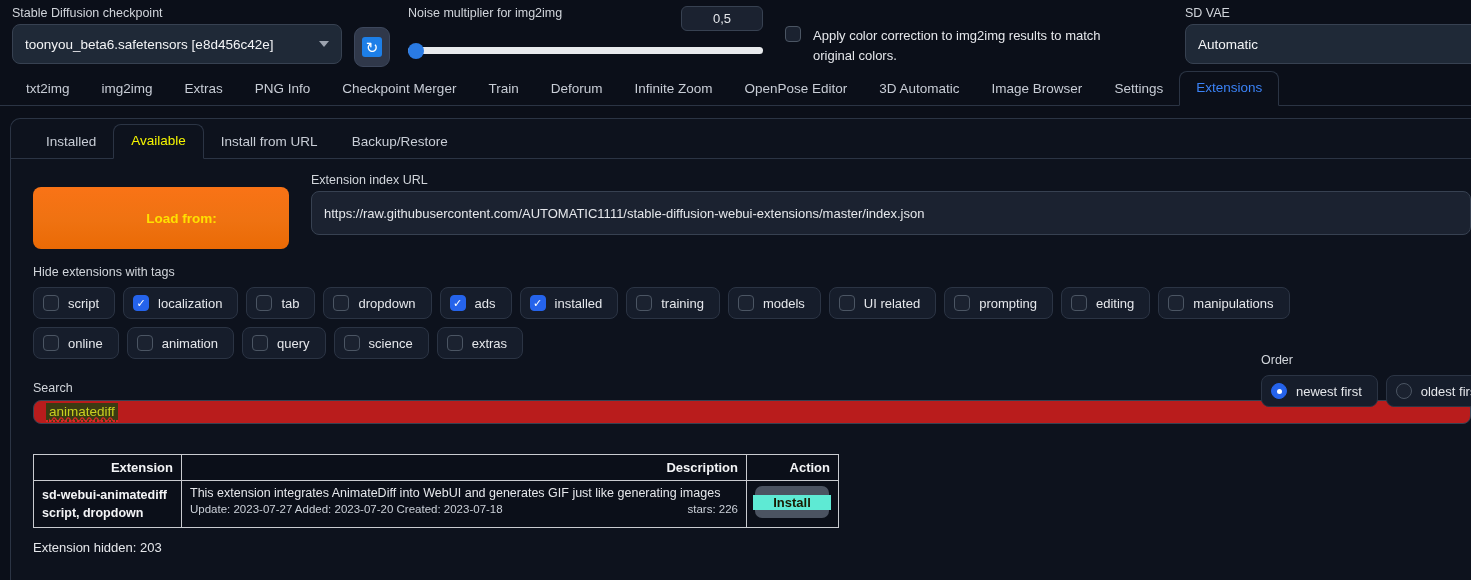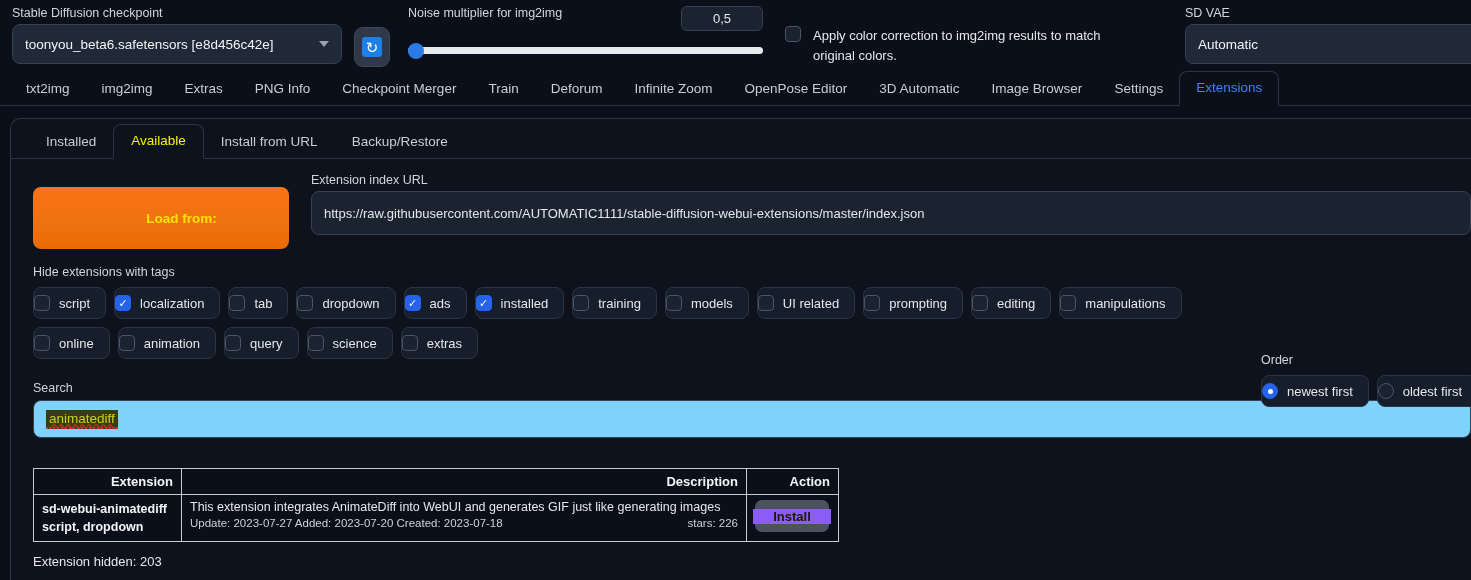--- a/index.html
+++ b/index.html
@@ -126,39 +126,39 @@
     border-radius: 8px; display: flex; align-items: center;
     padding: 0 12px; font-size: 13px; color: #e5e7eb;
     white-space: nowrap; overflow: hidden;
   }
 
   .tagsec { margin-top: 16px; }
   .tagrow { display: flex; gap: 8px; margin-top: 8px; flex-wrap: nowrap; }
   .pill {
     height: 32px; border-radius: 8px; background: #161d2b;
     border: 1px solid #2b3444; display: flex; align-items: center;
-    gap: 9px; padding: 0 15px 0 0; font-size: 13px; color: #e5e7eb;
+    gap: 9px; padding: 0 15px 0 9px; font-size: 13px; color: #e5e7eb;
     cursor: pointer; white-space: nowrap; flex: none;
   }
   .radio {
     width: 16px; height: 16px; border-radius: 50%;
     border: 1px solid #4b5563; background: #1b2230; flex: none;
     display: flex; align-items: center; justify-content: center;
   }
   .radio.on { background: #2563eb; border-color: #2563eb; }
   .radio.on::after { content:''; width:5px; height:5px; border-radius:50%; background:#fff; }
 
   .order-block {
     position: absolute; right: 0; top: 234px; width: 210px; overflow: hidden;
   }
   .order-block .tagrow { margin-top: 8px; }
 
   .searchsec { margin-top: 22px; padding-right: 0; }
   .search-input {
-    height: 38px; background: #7dd3fc; border: 1px solid #374151;
+    height: 24px; background: #b91c1c; border: 1px solid #374151;
     border-radius: 8px; display: flex; align-items: center;
     padding: 8px 12px; margin-top: 5px; margin-right: 0;
   }
   .sq {
     background: #3b3b12; color: #c9d11f; font-size: 13.5px;
     padding: 1px 3px; border-bottom: 2px dotted #dc2626;
     text-decoration: underline wavy #dc2626; text-decoration-skip-ink: none;
   }
 
   table.ext {
@@ -181,21 +181,21 @@
     display: flex; justify-content: space-between; gap: 14px;
     font-size: 11.5px; color: #cbd0d8; margin-top: 3px;
   }
   .install-cell { padding: 6px 8px 6px 8px; }
   .install-btn {
     width: 74px; height: 32px; border-radius: 7px; background: #4b5361;
     display: flex; align-items: center; justify-content: center;
     cursor: pointer;
   }
   .install-btn span {
-    background: #8b5cf6; color: #1a1a00; font-size: 13px; font-weight: 700;
+    background: #5eead4; color: #1a1a00; font-size: 13px; font-weight: 700;
     padding: 0 20px;
   }
   .hiddencount { font-size: 13px; color: #e5e7eb; margin-top: 12px; }
 </style>
 </head>
 <body>
 
 <div class="topbar">
 
   <div class="ckpt-block">

